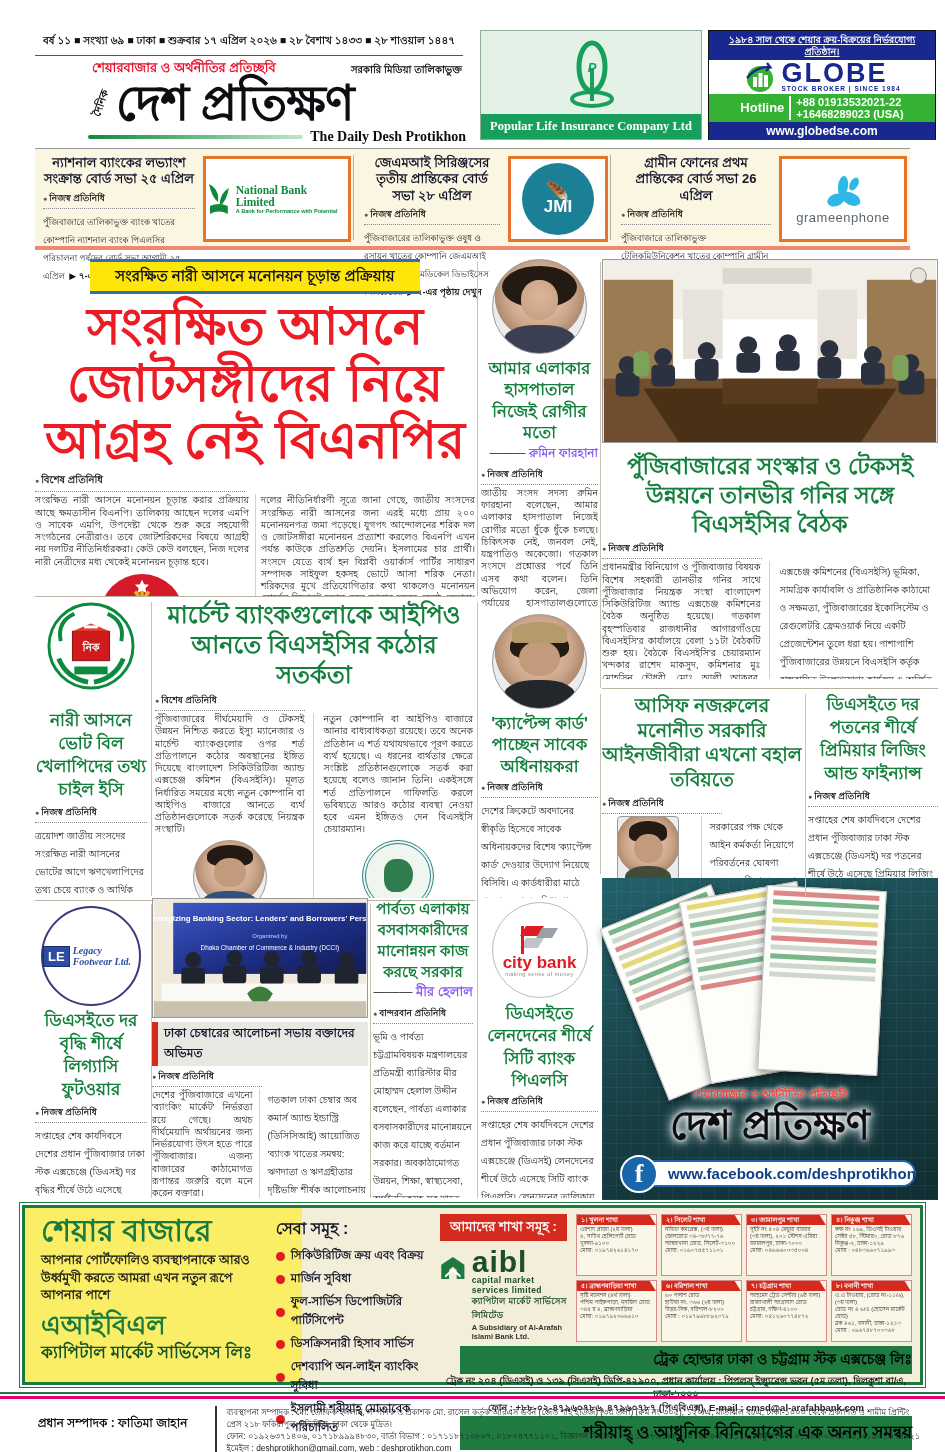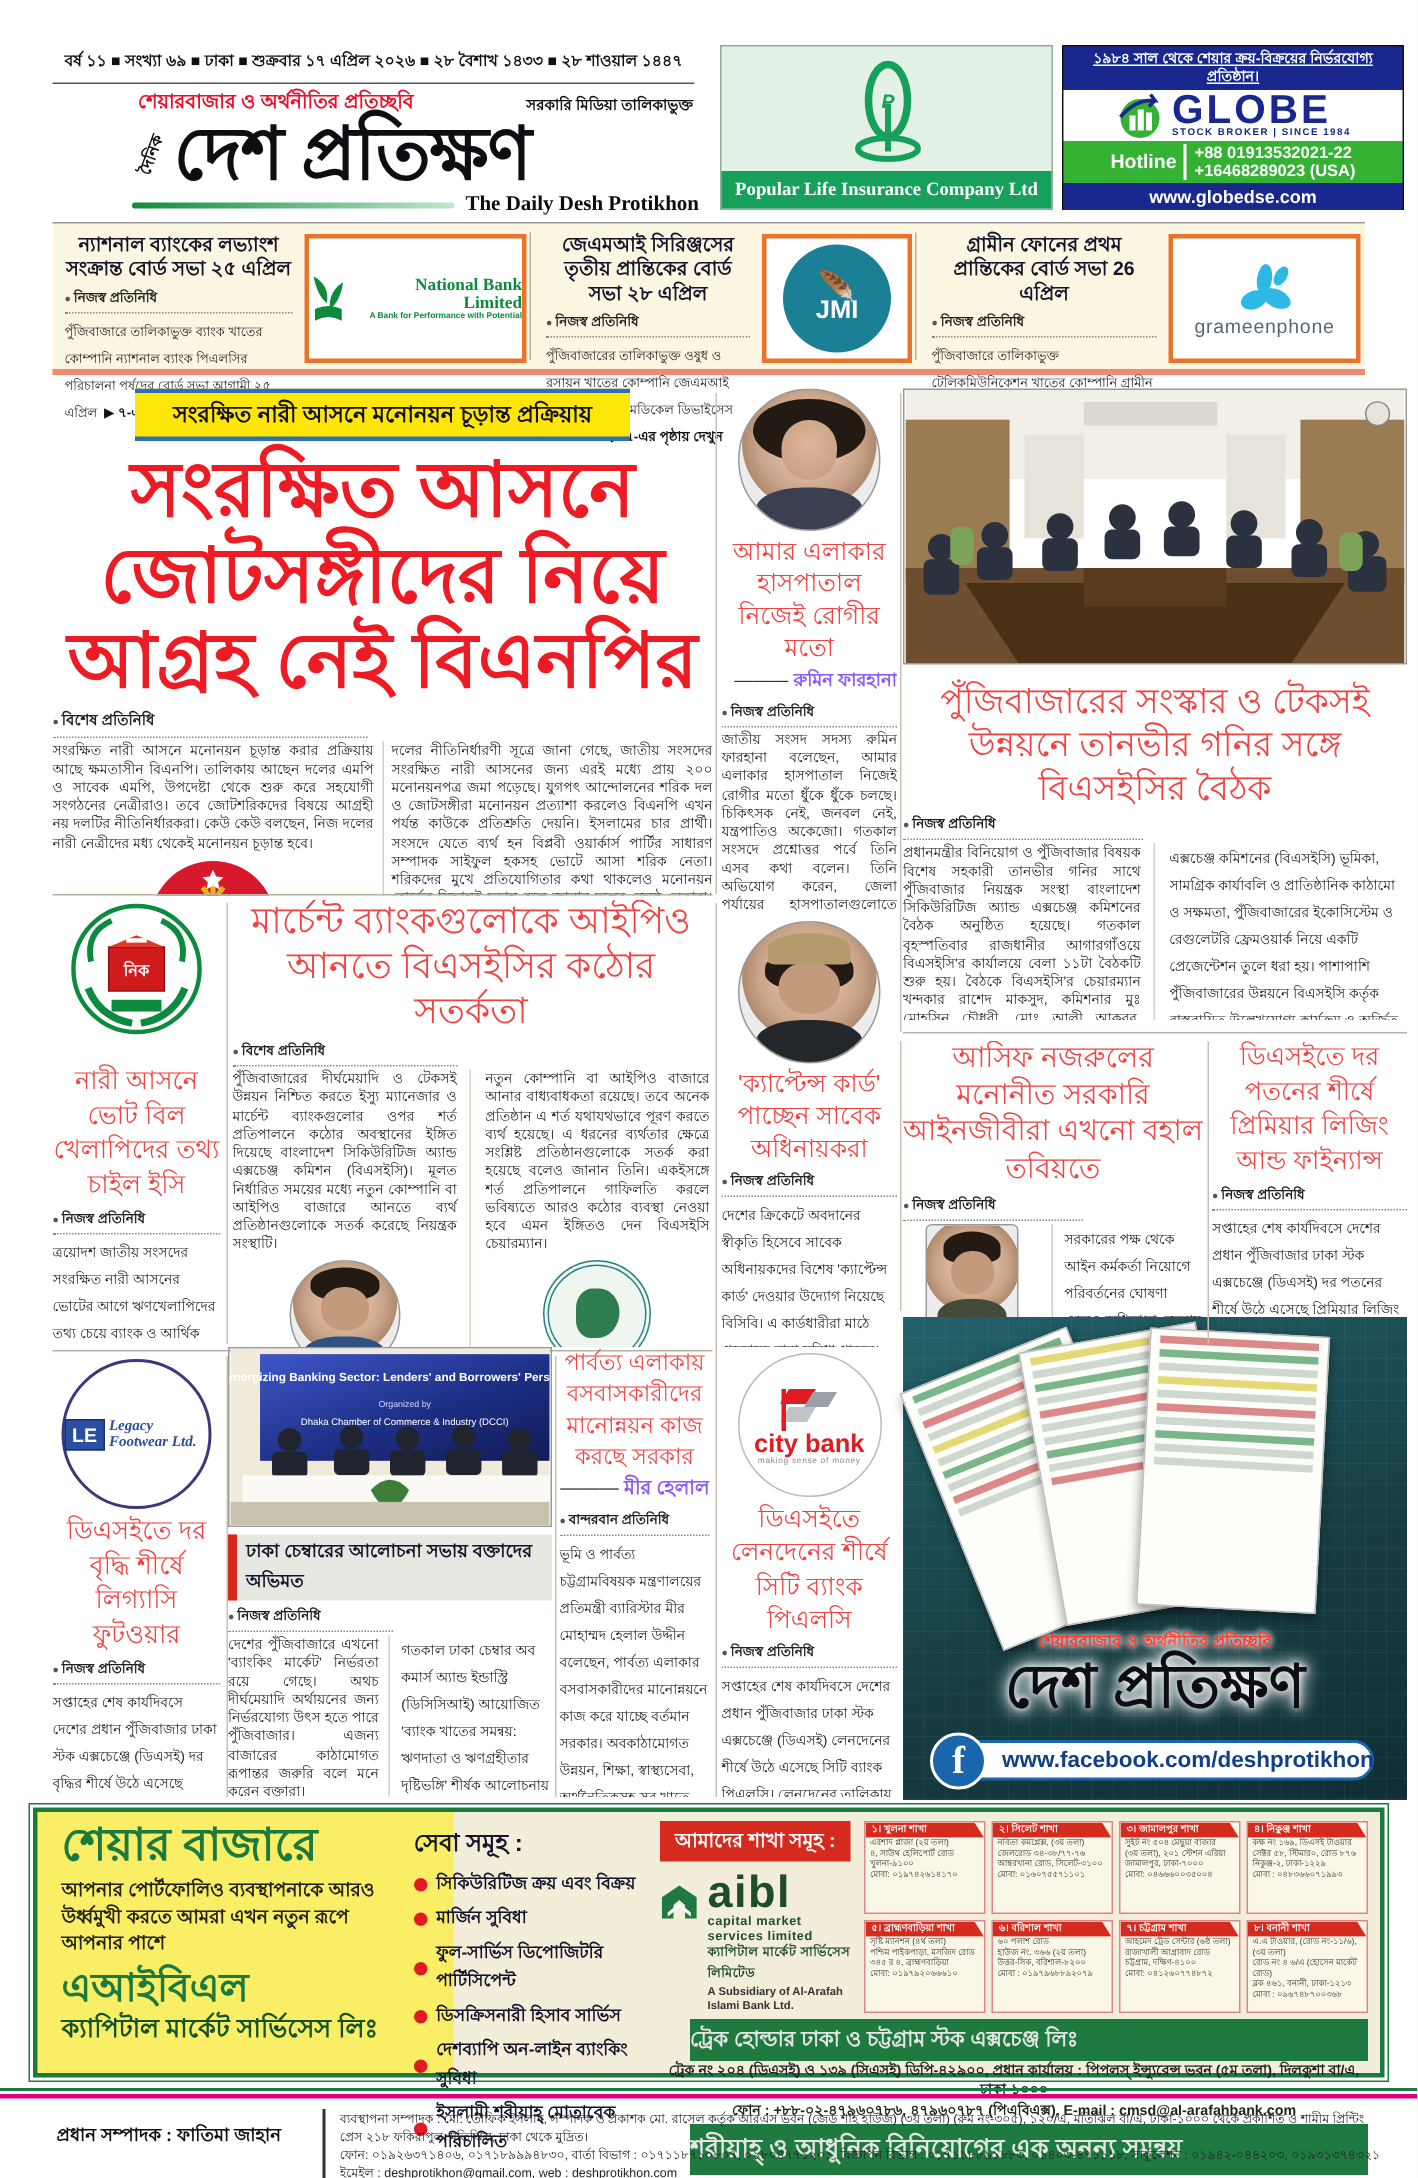--- a/index.html
+++ b/index.html
@@ -45,21 +45,21 @@
   .logo-box{border:3px solid #e8742c;background:#fff;display:flex;align-items:center;justify-content:center;flex-direction:column;}
   .nbl-name{color:#0f8a3c;font-weight:800;font-size:11.5px;font-family:"Liberation Serif","DejaVu Serif",serif;}
   .nbl-sub{color:#0f8a3c;font-size:5.6px;font-weight:bold;}
   .jmi-circle{width:72px;height:72px;border-radius:50%;background:#1b7f95;display:flex;align-items:center;justify-content:center;
       color:#fff;font-weight:800;font-size:17px;flex-direction:column;line-height:.8;}
   .gp-word{color:#5b6770;font-size:13px;letter-spacing:.5px;}
   
   .kicker{background:#ffe609;border-top:3px solid #2f6fb5;border-bottom:3px solid #2f6fb5;
       font-size:15px;font-weight:800;text-align:center;padding:2px 6px;color:#101020;}
   .lead-h1{color:#ed1b24;font-weight:800;text-align:center;font-size:51px;line-height:1.12;margin-top:4px;}
-  .story-h{color:#ef4444;font-weight:400;text-align:center;}
+  .story-h{color:#15803d;font-weight:700;text-align:center;}
   .cols2{column-count:2;column-gap:12px;column-rule:1px solid #d8d2c2;}
   .attr{font-size:12px;font-weight:800;text-align:right;color:#8b5cf6;}
   .attr::before{content:"——— ";font-weight:400;color:#333;}
   
   .portrait{border-radius:50%;border:1px solid #999;position:relative;overflow:hidden;
      background:radial-gradient(circle at 50% 38%,#d9b49a 0 30%,#caa58a 45%,#b08a6e 60%,#ececec 61%);}
   .portrait .hair{position:absolute;top:6%;left:18%;right:18%;height:30%;border-radius:50% 50% 40% 40%;background:#241a14;}
   .portrait .body{position:absolute;bottom:-4%;left:12%;right:12%;height:34%;border-radius:45% 45% 0 0;background:#2e3340;}
   .portrait .cap{position:absolute;top:8%;left:20%;right:20%;height:22%;border-radius:50% 50% 10% 10%;background:#b59a6b;}
   .caption{font-size:9px;line-height:1.3;text-align:justify;color:#111;}
@@ -89,21 +89,21 @@
   .aibl-bn{color:#1b7a3e;font-weight:800;font-size:26px;line-height:1.1;}
   .aibl-sub{color:#14532a;font-weight:800;font-size:17px;}
   .svc-h{font-weight:800;font-size:16px;color:#14142b;}
   .svc{font-size:11.5px;font-weight:bold;color:#14142b;margin:4px 0;display:flex;gap:6px;align-items:center;}
   .svc::before{content:"";width:9px;height:9px;border-radius:50%;background:#e01b22;flex:0 0 auto;}
   .redbox{background:#d42b1e;color:#fff;font-weight:800;font-size:13px;padding:3px 10px;display:inline-block;}
   .branch{background:#faf6e8;border:1px solid #d88;width:81px;height:62px;font-size:5.6px;line-height:1.25;color:#333;overflow:hidden;}
   .branch .bh{background:#d42b1e;color:#fff;font-weight:bold;font-size:6.5px;padding:1px 4px;
       clip-path:polygon(0 0,92% 0,100% 100%,0 100%);}
   .branch .bb{padding:1px 3px;white-space:pre-line;}
-  .greenbar2{background:#1e7a3f;color:#e5e5e5;font-weight:800;text-align:left;margin-left:20px;}
+  .greenbar2{background:#1e7a3f;color:#000000;font-weight:800;text-align:right;margin-left:20px;}
   .trek-line{font-size:9.5px;font-weight:bold;text-align:center;color:#222;line-height:1.4;white-space:pre-line;}
   
   .foot-l{font-weight:800;font-size:12px;color:#111;}
   .foot-r{font-size:8.3px;color:#222;line-height:1.45;white-space:pre-line;}
   
   .legacy-circ{border-radius:50%;border:2px solid #3a3a7a;background:#fff;display:flex;align-items:center;justify-content:center;gap:3px;}
   .legacy-le{background:#2b4ea2;color:#fff;font-weight:800;font-size:13px;padding:2px 4px;border:1px solid #16306b;}
   .legacy-txt{font-family:"Liberation Serif","DejaVu Serif",serif;font-style:italic;color:#2b4ea2;font-size:10px;font-weight:bold;}
   .city-circ{border-radius:50%;border:1px solid #bbb;background:#fff;display:flex;flex-direction:column;align-items:center;justify-content:center;}
   .city-word{color:#e01b22;font-weight:800;font-size:17px;line-height:1;}
@@ -173,21 +173,21 @@
   <div class="abs briefband" style="left:35px;top:148px;width:875px;height:102px;">
     <div class="brief" style="width:168px;">
       <div class="txt">
         <h3>ন্যাশনাল ব্যাংকের লভ্যাংশ সংক্রান্ত বোর্ড সভা ২৫ এপ্রিল</h3>
         <div class="byline">নিজস্ব প্রতিনিধি</div>
         <div class="dotrule"></div>
         <span class="body-txt" style="font-size:8.6px;">পুঁজিবাজারে তালিকাভুক্ত ব্যাংক খাতের কোম্পানি ন্যাশনাল ব্যাংক পিএলসির পরিচালনা পর্ষদের বোর্ড সভা আগামী ২৫ এপ্রিল</span>
         <span class="more" style="display:inline;">▶ ৭-এর পৃষ্ঠায় দেখুন</span>
       </div>
     </div>
-    <div class="logo-box" style="width:148px;height:86px;margin-top:7px;text-align:right;">
+    <div class="logo-box" style="width:148px;height:86px;margin-top:7px;">
       <div style="display:flex;align-items:center;gap:4px;">
         <svg width="26" height="34" viewBox="0 0 26 34">
           <path d="M3 2 Q14 8 12 20 Q6 16 3 2Z" fill="#0f8a3c"></path>
           <path d="M23 6 Q13 12 14 24 Q21 19 23 6Z" fill="#0f8a3c"></path>
           <path d="M4 24 Q13 20 22 24 L22 32 Q13 27 4 32Z" fill="#0f8a3c"></path>
         </svg>
         <div>
           <div class="nbl-name">National Bank Limited</div>
           <div class="nbl-sub">A Bank for Performance with Potential</div>
         </div>

